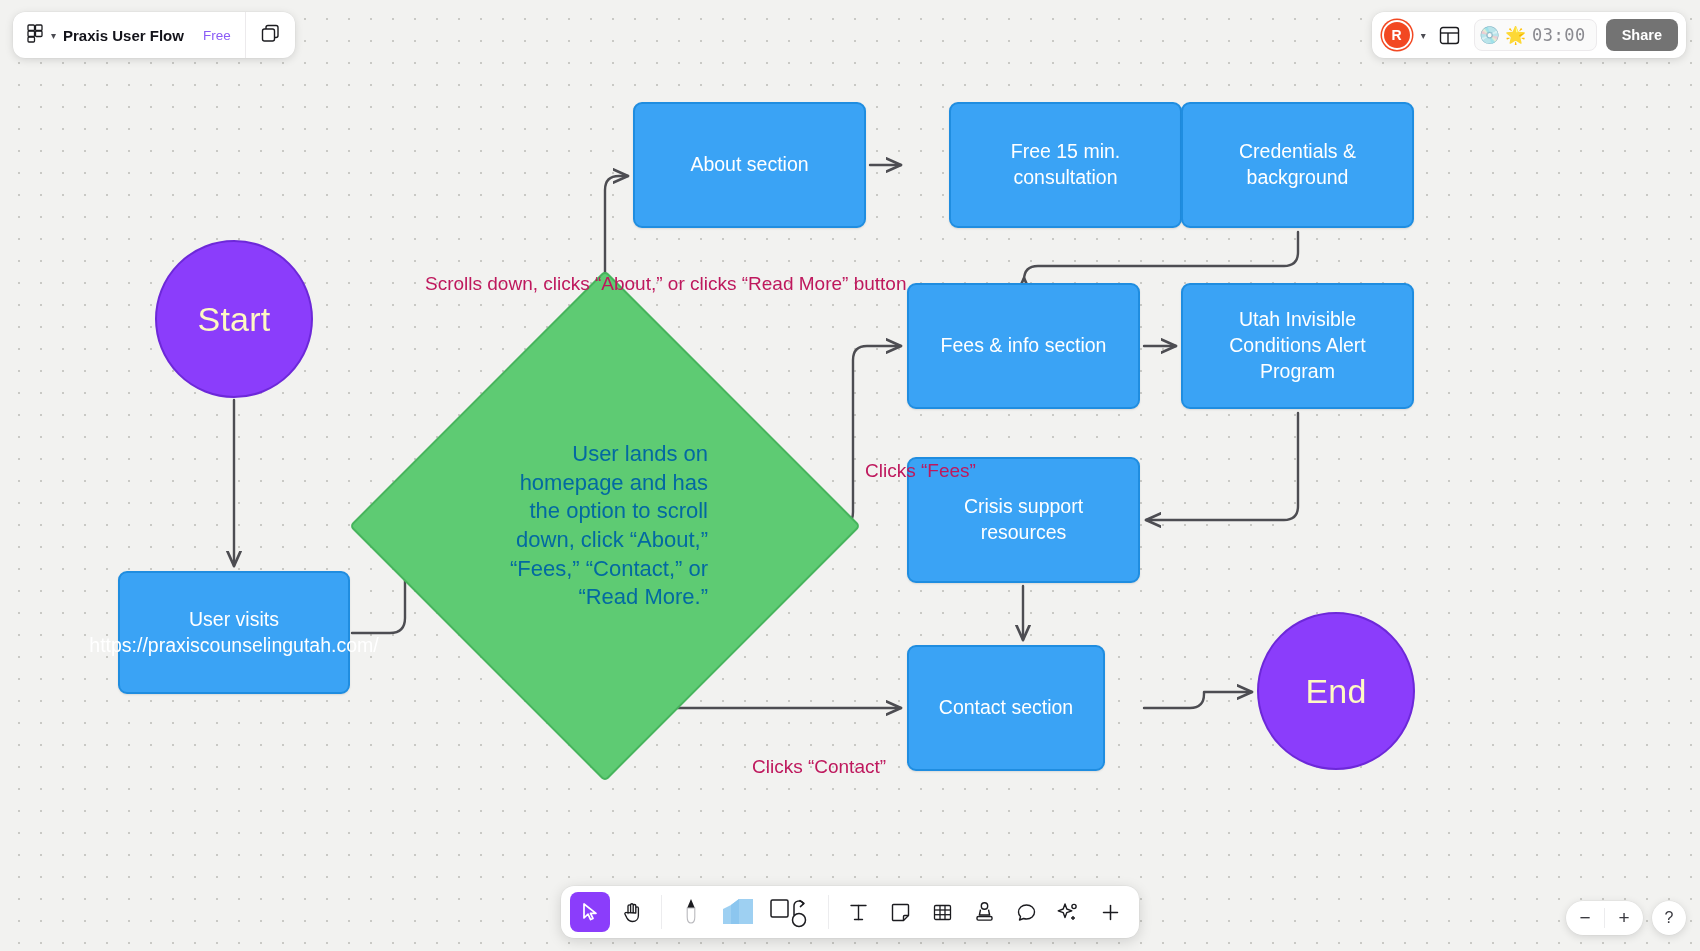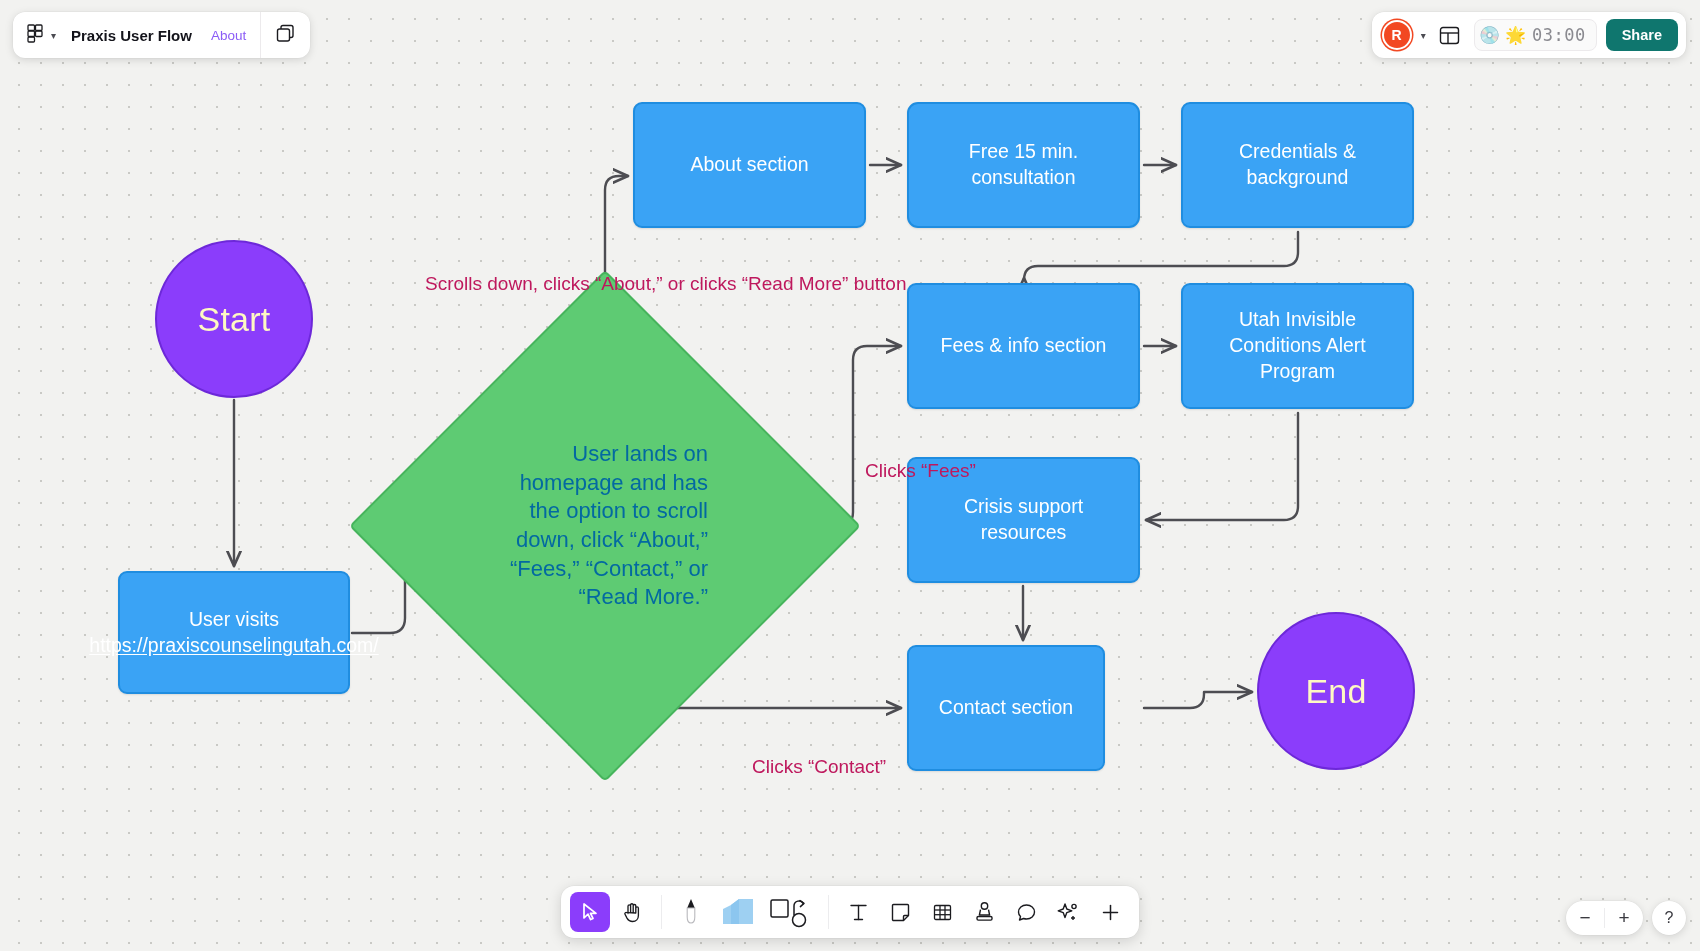--- a/index.html
+++ b/index.html
@@ -48,39 +48,39 @@
     border: 2.5px solid #46b45c;
     transform: rotate(45deg);
     border-radius: 5px;
   }
   .node-diamond-text {
     position: absolute; inset: 0;
     display: flex; align-items: center; justify-content: center;
     color: #0369a1; font-size: 22px; line-height: 1.3;
     padding: 0 78px; text-align: right; white-space: pre-line;
   }
-  .url-link { text-decoration: underline; text-underline-offset: 2px; }
+  .url-link { text-underline-offset: 2px; }
 
   
   .edge-label {
     position: absolute; z-index: 3;
     color: #be185d; font-size: 19px; white-space: nowrap;
   }
 
   
   #file-chip {
     position: absolute; left: 13px; top: 12px; height: 46px; z-index: 20;
     background: #ffffff; border-radius: 12px; display: flex; align-items: center;
     box-shadow: 0 2px 9px rgba(0,0,0,.13), 0 0 0 .5px rgba(0,0,0,.04);
   }
   #file-chip .seg { display: flex; align-items: center; height: 100%; }
   #file-chip .seg.left { padding: 0 14px 0 14px; gap: 7px; }
   #file-chip .divider { width: 1px; height: 100%; background: #eceaec; }
   #file-chip .seg.right { padding: 0 14px; }
-  .file-title { font-size: 15px; font-weight: bold; color: #13131a; margin-left: 8px; }
+  .file-title { font-size: 15px; font-weight: bold; color: #13131a; }
   .file-badge { font-size: 13.5px; color: #8b5cf6; margin-left: 12px; }
   .chev { font-size: 10px; color: #4b4b52; }
 
   
   #top-right {
     position: absolute; right: 14px; top: 12px; height: 46px; z-index: 20;
     background: #ffffff; border-radius: 12px; display: flex; align-items: center;
     padding: 0 8px 0 10px; gap: 9px;
     box-shadow: 0 2px 9px rgba(0,0,0,.13), 0 0 0 .5px rgba(0,0,0,.04);
   }
@@ -94,21 +94,21 @@
               justify-content: center; border-radius: 6px; }
   #timer-widget {
     display: flex; align-items: center; gap: 5px; height: 32px;
     background: #fafafa; border: 1px solid #eceaec; border-radius: 8px;
     padding: 0 10px 0 5px;
   }
   .timer-emoji { font-size: 17px; line-height: 1; }
   .timer-text { font-size: 17px; color: #8a8a90; font-family: "DejaVu Sans Mono", monospace;
                 letter-spacing: .5px; }
   #share-btn {
-    background: #0f766e; color: #fff; font-size: 14.5px; font-weight: bold;
+    background: #737373; color: #fff; font-size: 14.5px; font-weight: bold;
     border-radius: 8px; height: 32px; padding: 0 16px;
     display: flex; align-items: center; border: none; cursor: pointer;
     font-family: "Liberation Sans", sans-serif;
   }
 
   
   #toolbar {
     position: absolute; left: 50%; transform: translateX(-50%); bottom: 13px;
     height: 52px; z-index: 20; background: #ffffff; border-radius: 13px;
     display: flex; align-items: center; padding: 0 9px; gap: 2px;
@@ -188,21 +188,21 @@
 
 <div class="node-diamond-wrap" style="left:424px; top:345px; width:362px; height:362px;">
   <div class="node-diamond-shape"></div>
   <div class="node-diamond-text">User lands on homepage and has the option to scroll down, click “About,” “Fees,” “Contact,” or “Read More.”</div>
 </div>
 
 <div class="node node-box" style="left:633px; top:102px; width:233px; height:126px;">
   <span>About section</span>
 </div>
 
-<div class="node node-box" style="left:907px; top:102px; width:233px; height:126px;border-radius:11px;">
+<div class="node node-box" style="left:949px; top:102px; width:233px; height:126px;">
   <span>Free 15 min. consultation</span>
 </div>
 
 <div class="node node-box" style="left:1181px; top:102px; width:233px; height:126px;">
   <span>Credentials &amp; background</span>
 </div>
 
 <div class="node node-box" style="left:907px; top:283px; width:233px; height:126px;">
   <span>Fees &amp; info section</span>
 </div>
@@ -233,21 +233,21 @@
       <svg width="17" height="19" viewBox="0 0 17 19" fill="none" stroke="#1b1b1f" stroke-width="1.3">
         <rect x="1" y="1" width="6.5" height="5.5" rx="1"></rect>
         <rect x="8.5" y="1" width="6.5" height="5.5" rx="1"></rect>
         <rect x="1" y="7" width="6.5" height="5.5" rx="1"></rect>
         <rect x="8.5" y="7" width="6.5" height="5.5" rx="1"></rect>
         <rect x="1" y="13" width="6.5" height="5" rx="1"></rect>
       </svg>
     </span>
     <span class="chev">▾</span>
     <span class="file-title">Praxis User Flow</span>
-    <span class="file-badge">About</span>
+    <span class="file-badge">Free</span>
   </div>
   <div class="divider"></div>
   <div class="seg right">
     <span>
       <svg width="21" height="21" viewBox="0 0 21 21" fill="none" stroke="#1b1b1f" stroke-width="1.4">
         <rect x="6" y="2.5" width="12" height="12" rx="2"></rect>
         <rect x="2.5" y="6" width="12" height="12" rx="2" fill="#fff"></rect>
       </svg>
     </span>
   </div>

